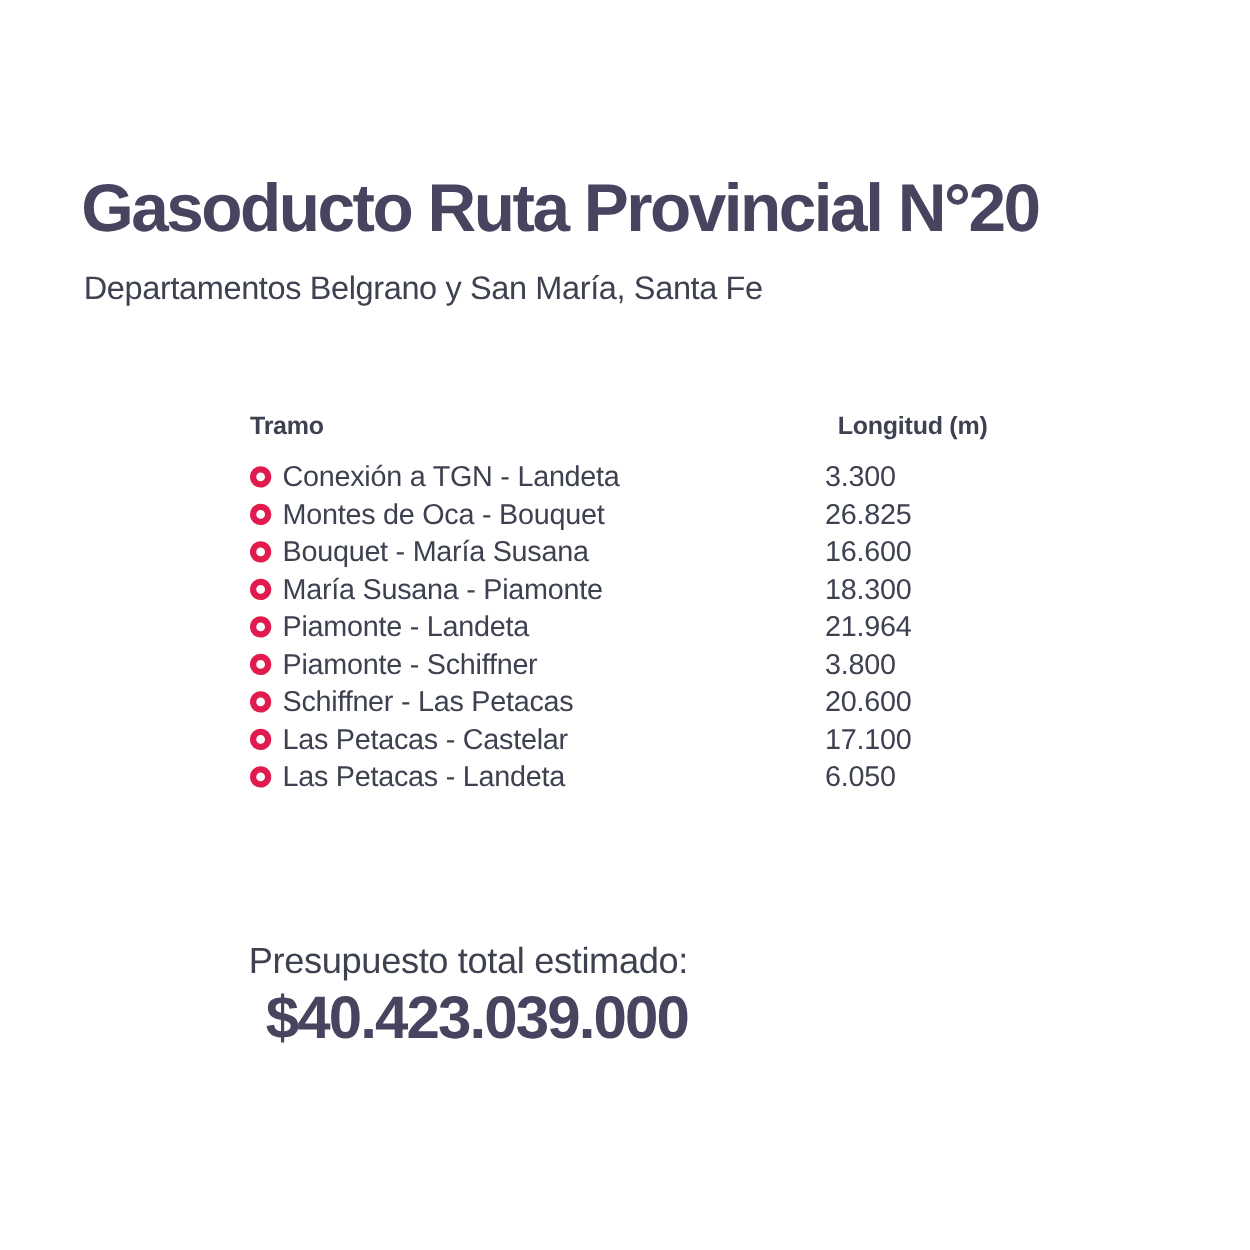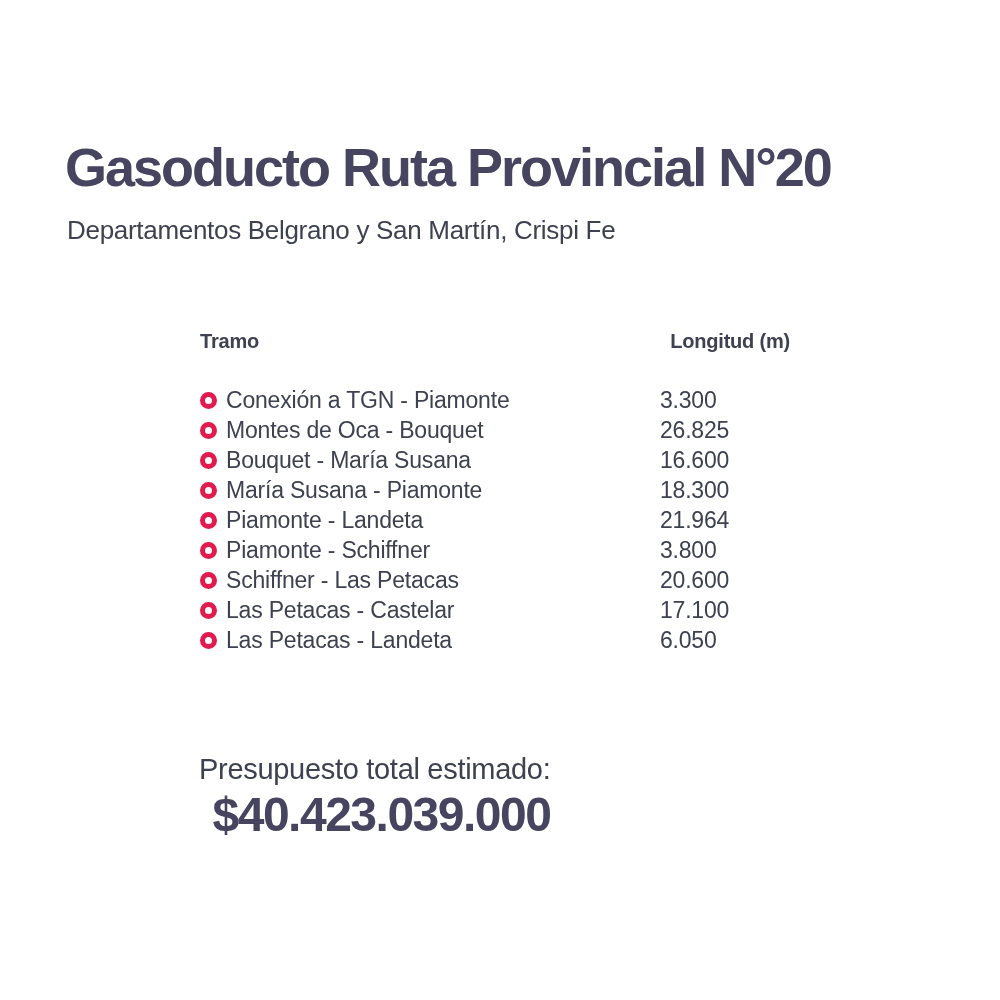--- a/index.html
+++ b/index.html
@@ -49,21 +49,21 @@
     width: 590px;
   }
   .thead {
     display: flex;
     justify-content: space-between;
     align-items: center;
     font-size: 20px;
     font-weight: 700;
     letter-spacing: -0.2px;
     color: var(--body);
-    margin-bottom: 32px;
+    margin-bottom: 13px;
   }
   .row {
     display: flex;
     align-items: center;
     height: 30px;
     font-size: 23px;
     letter-spacing: -0.2px;
     color: var(--body);
   }
   .bullet {
@@ -103,31 +103,31 @@
     color: var(--heading);
   }
 </style>
 </head>
 <body>
 
 <div class="canvas">
 
   <h1 class="title">Gasoducto Ruta Provincial N°20</h1>
 
-  <p class="subtitle">Departamentos Belgrano y San Martín, Crispi Fe</p>
+  <p class="subtitle">Departamentos Belgrano y San María, Santa Fe</p>
 
   <div class="table">
     <div class="thead">
       <span>Tramo</span>
       <span>Longitud (m)</span>
     </div>
     <div>
   <div class="row">
     <span class="bullet"></span>
-    <span class="tramo">Conexión a TGN - Piamonte</span>
+    <span class="tramo">Conexión a TGN - Landeta</span>
     <span class="longitud">3.300</span>
   </div>
 
 
   <div class="row">
     <span class="bullet"></span>
     <span class="tramo">Montes de Oca - Bouquet</span>
     <span class="longitud">26.825</span>
   </div>
 

